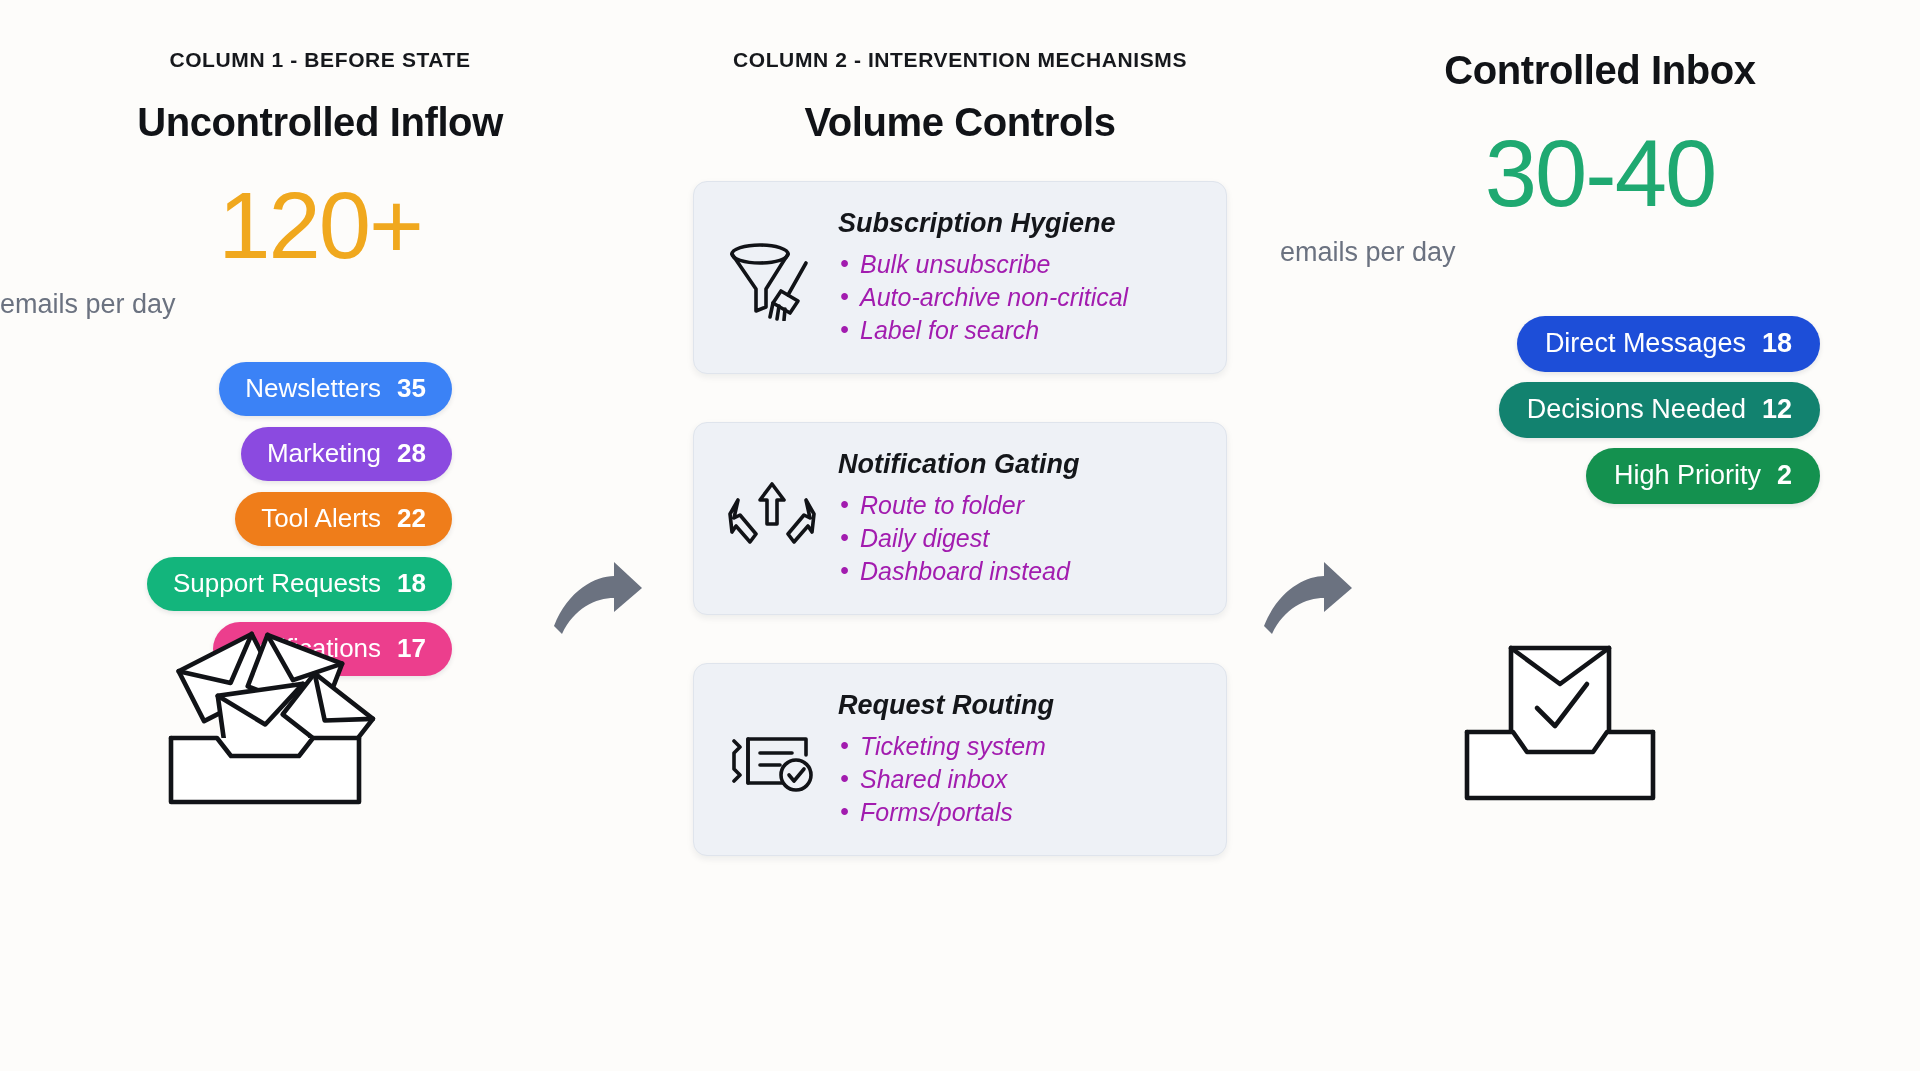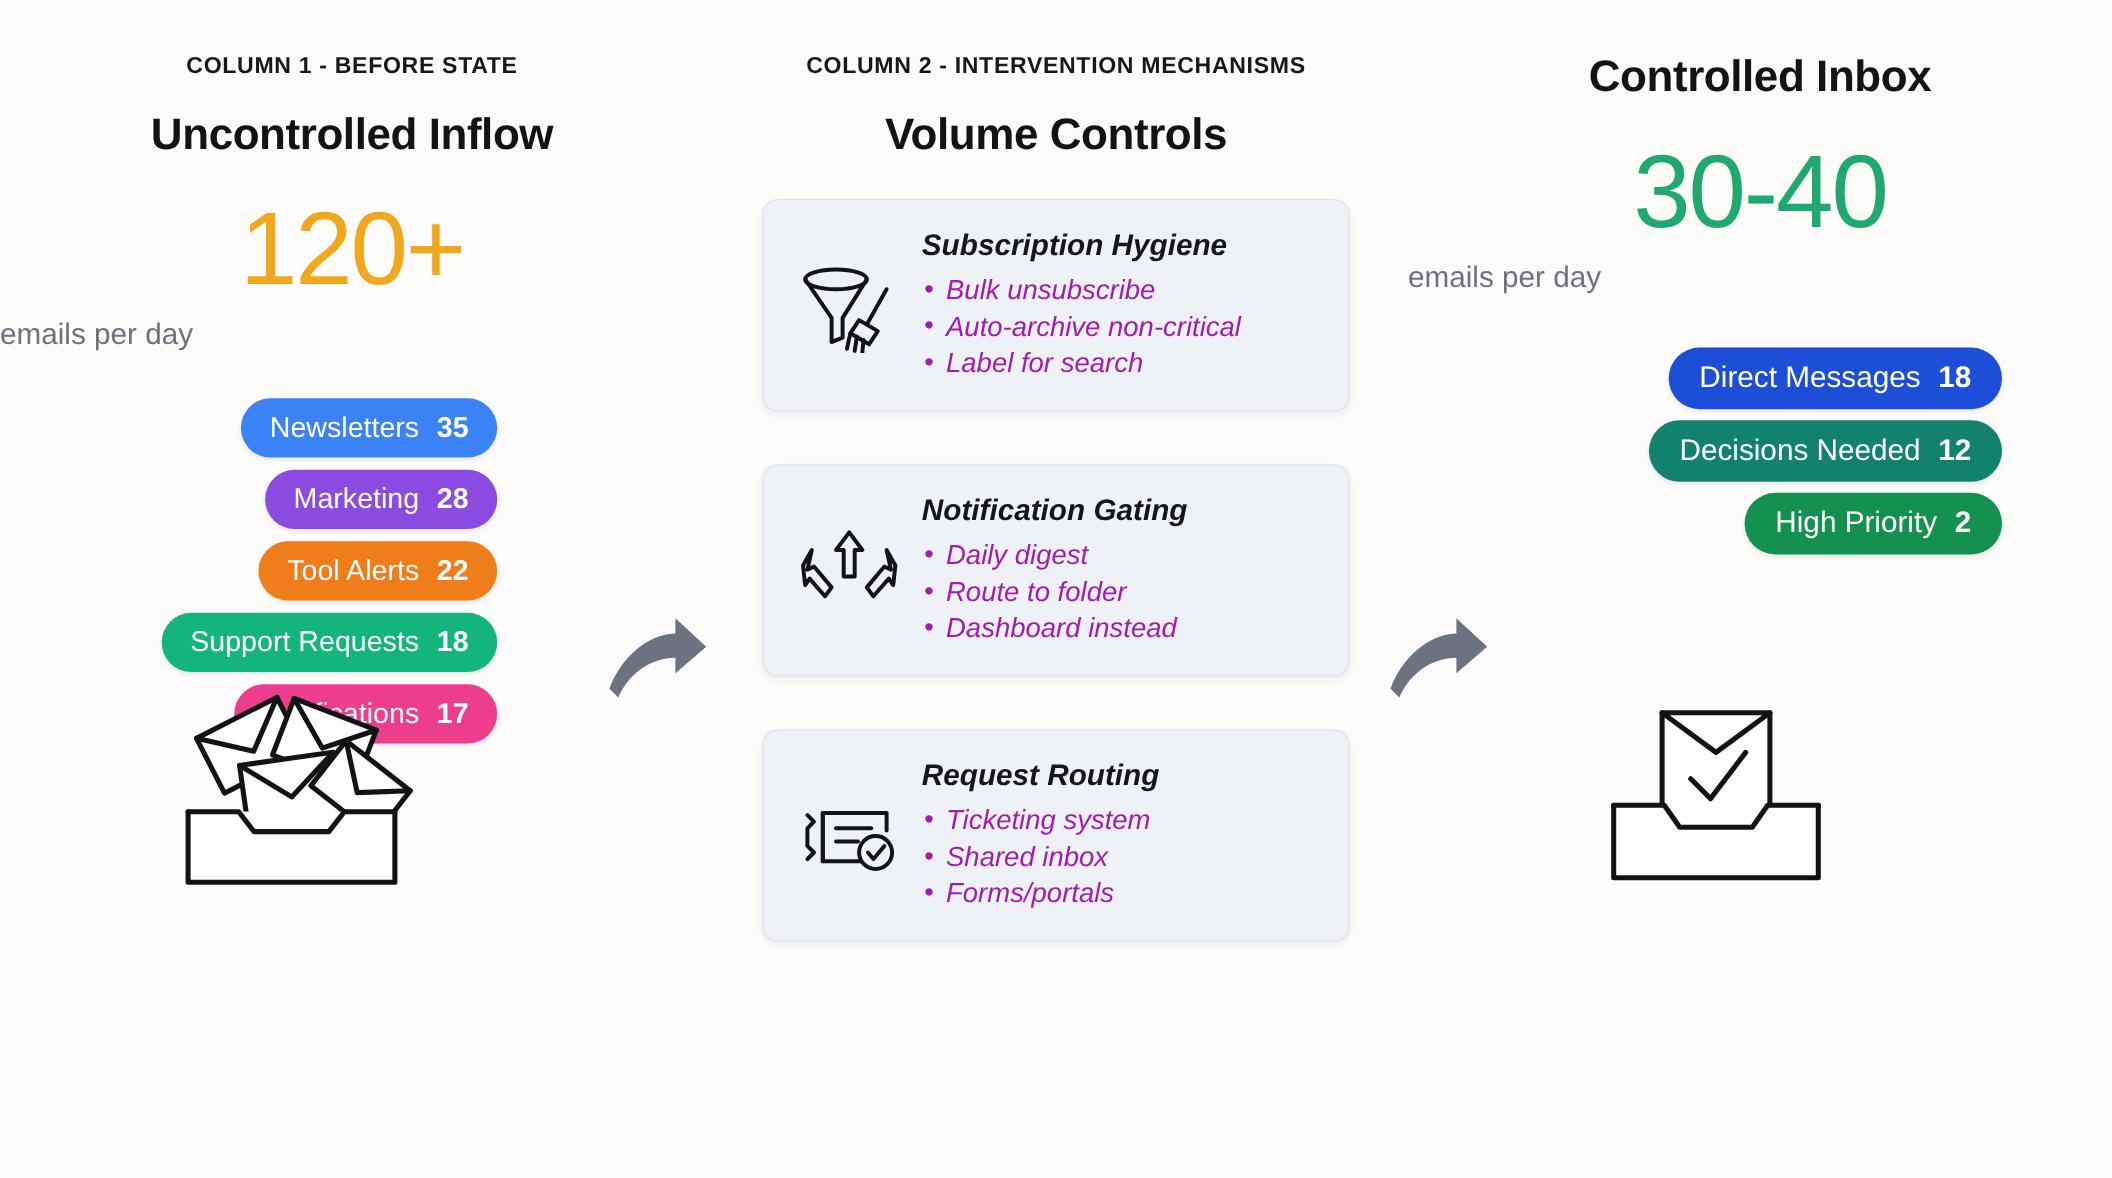--- a/index.html
+++ b/index.html
@@ -236,22 +236,22 @@
         <div class="card-icon">
           <svg width="92" height="86" viewBox="0 0 92 86" fill="none" stroke="#111317" stroke-width="3.6" stroke-linejoin="round" stroke-linecap="round">
             <path d="M46 8 L58 24 L51 24 L51 48 L41 48 L41 24 L34 24 Z"></path>
             <path d="M12 30 L8 48 L14 45 L30 64 L24 72 L10 56 L6 62 L4 44 Z" transform="translate(0,-6)"></path>
             <path d="M80 30 L84 48 L78 45 L62 64 L68 72 L82 56 L86 62 L88 44 Z" transform="translate(0,-6)"></path>
           </svg>
         </div>
         <div class="card-body">
           <div class="card-title">Notification Gating</div>
           <ul class="card-list">
+            <li>Route to folder</li>
             <li>Daily digest</li>
-            <li>Route to folder</li>
             <li>Dashboard instead</li>
           </ul>
         </div>
       </div>
 
       <div class="card">
         <div class="card-icon">
           <svg width="92" height="82" viewBox="0 0 92 82" fill="none" stroke="#111317" stroke-width="3.6" stroke-linejoin="round" stroke-linecap="round">
             <path d="M8 22 L14 28 L8 34 L8 50 L14 56 L8 62"></path>
             <path d="M22 20 L80 20 L80 36 M80 52 L80 64 L22 64 L22 20"></path>

